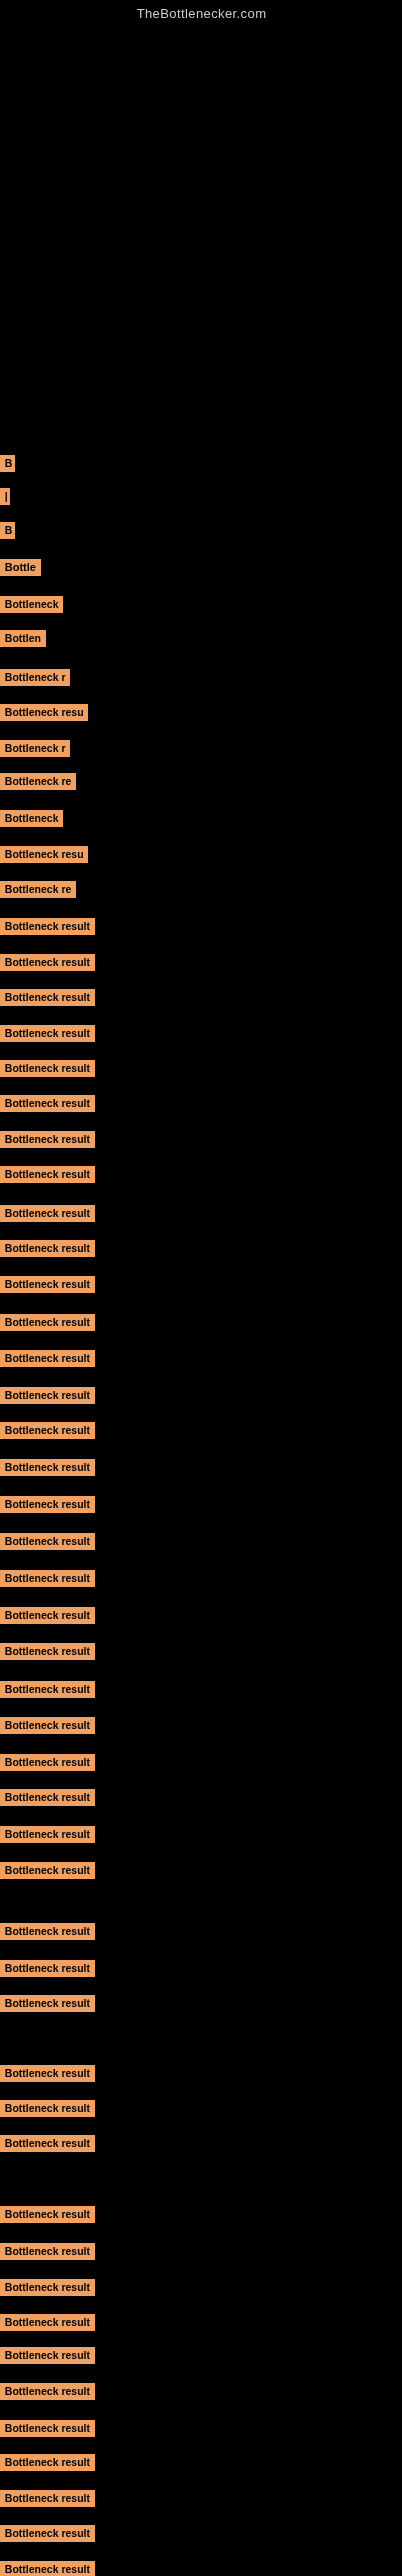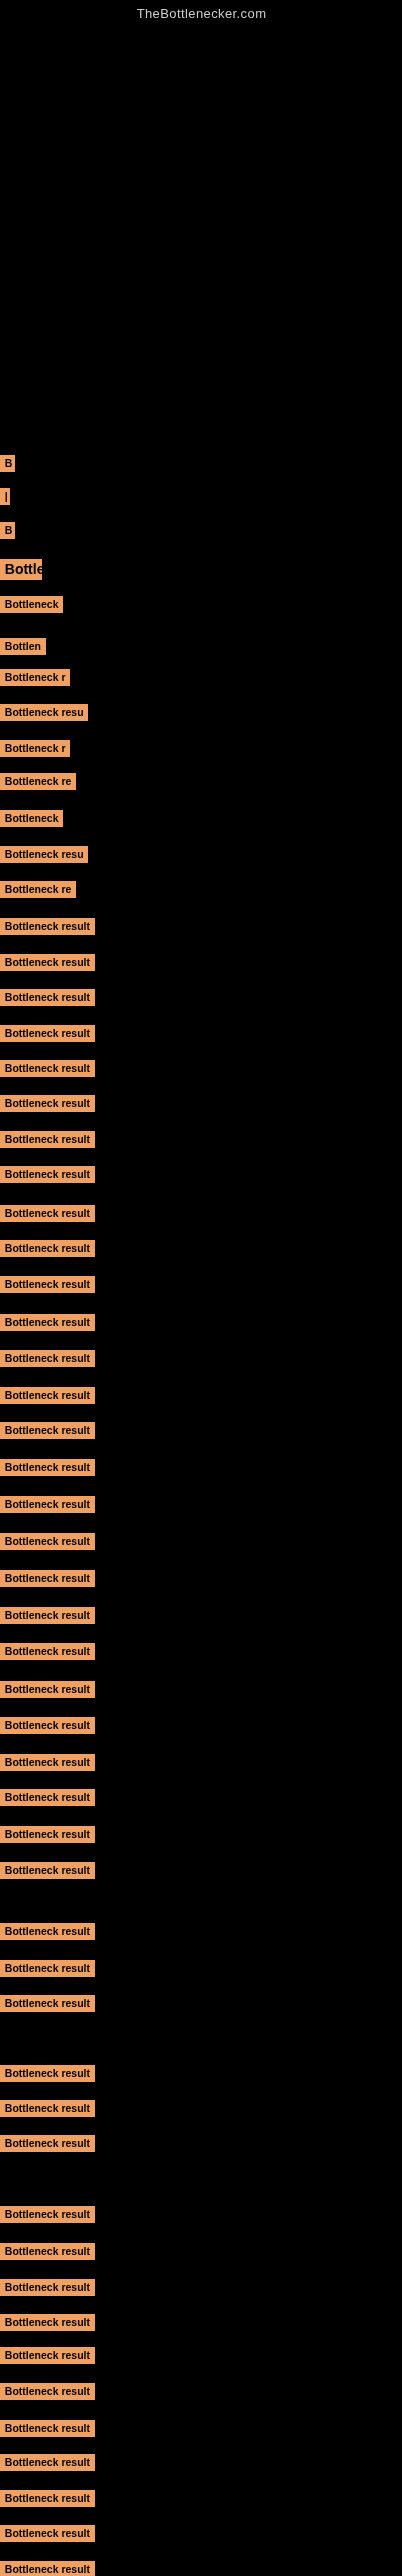--- a/index.html
+++ b/index.html
@@ -36,26 +36,26 @@
 <div style="position: absolute; left: 0px; top: 427px; display: flex; align-items: center;">
       <span style="background-color: rgb(240, 160, 96); color: rgb(0, 0, 0); font-size: 10.5px; font-weight: bold; padding: 2.4px 4.8px; display: inline-block; white-space: nowrap; max-width: 14.5px; overflow: hidden;">B</span>
     </div>
     <div style="position: absolute; left: 0px; top: 460px; display: flex; align-items: center;">
       <span style="background-color: rgb(240, 160, 96); color: rgb(0, 0, 0); font-size: 10.5px; font-weight: bold; padding: 2.4px 4.8px; display: inline-block; white-space: nowrap; max-width: 9.7px; overflow: hidden;">|</span>
     </div>
     <div style="position: absolute; left: 0px; top: 494px; display: flex; align-items: center;">
       <span style="background-color: rgb(240, 160, 96); color: rgb(0, 0, 0); font-size: 10.5px; font-weight: bold; padding: 2.4px 4.8px; display: inline-block; white-space: nowrap; max-width: 14.5px; overflow: hidden;">B</span>
     </div>
     <div style="position: absolute; left: 0px; top: 531px; display: flex; align-items: center;">
-      <span style="background-color: rgb(240, 160, 96); color: rgb(0, 0, 0); font-size: 14px; font-weight: bold; padding: 2.4px 4.8px; display: inline-block; white-space: nowrap; max-width: 42px; overflow: hidden;">Bottle</span>
+      <span style="background-color: rgb(240, 160, 96); color: rgb(0, 0, 0); font-size: 11px; font-weight: bold; padding: 2.4px 4.8px; display: inline-block; white-space: nowrap; max-width: 42px; overflow: hidden;">Bottle</span>
     </div>
     <div style="position: absolute; left: 0px; top: 568px; display: flex; align-items: center;">
       <span style="background-color: rgb(240, 160, 96); color: rgb(0, 0, 0); font-size: 10.5px; font-weight: bold; padding: 2.4px 4.8px; display: inline-block; white-space: nowrap; max-width: 66px; overflow: hidden;">Bottleneck</span>
     </div>
-    <div style="position: absolute; left: 0px; top: 602px; display: flex; align-items: center; margin-top: 8px;">
+    <div style="position: absolute; left: 0px; top: 602px; display: flex; align-items: center;">
       <span style="background-color: rgb(240, 160, 96); color: rgb(0, 0, 0); font-size: 10.5px; font-weight: bold; padding: 2.4px 4.8px; display: inline-block; white-space: nowrap; max-width: 48px; overflow: hidden;">Bottlen</span>
     </div>
     <div style="position: absolute; left: 0px; top: 641px; display: flex; align-items: center;">
       <span style="background-color: rgb(240, 160, 96); color: rgb(0, 0, 0); font-size: 10.5px; font-weight: bold; padding: 2.4px 4.8px; display: inline-block; white-space: nowrap; max-width: 77px; overflow: hidden;">Bottleneck r</span>
     </div>
     <div style="position: absolute; left: 0px; top: 676px; display: flex; align-items: center;">
       <span style="background-color: rgb(240, 160, 96); color: rgb(0, 0, 0); font-size: 10.5px; font-weight: bold; padding: 2.4px 4.8px; display: inline-block; white-space: nowrap; max-width: 95px; overflow: hidden;">Bottleneck resu</span>
     </div>
     <div style="position: absolute; left: 0px; top: 712px; display: flex; align-items: center;">
       <span style="background-color: rgb(240, 160, 96); color: rgb(0, 0, 0); font-size: 10.5px; font-weight: bold; padding: 2.4px 4.8px; display: inline-block; white-space: nowrap; max-width: 77px; overflow: hidden;">Bottleneck r</span>

